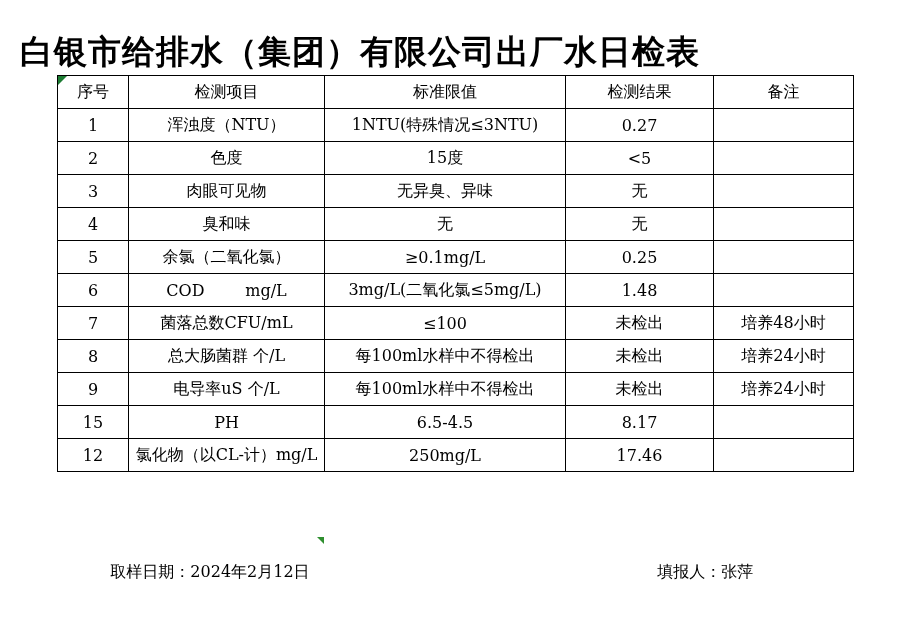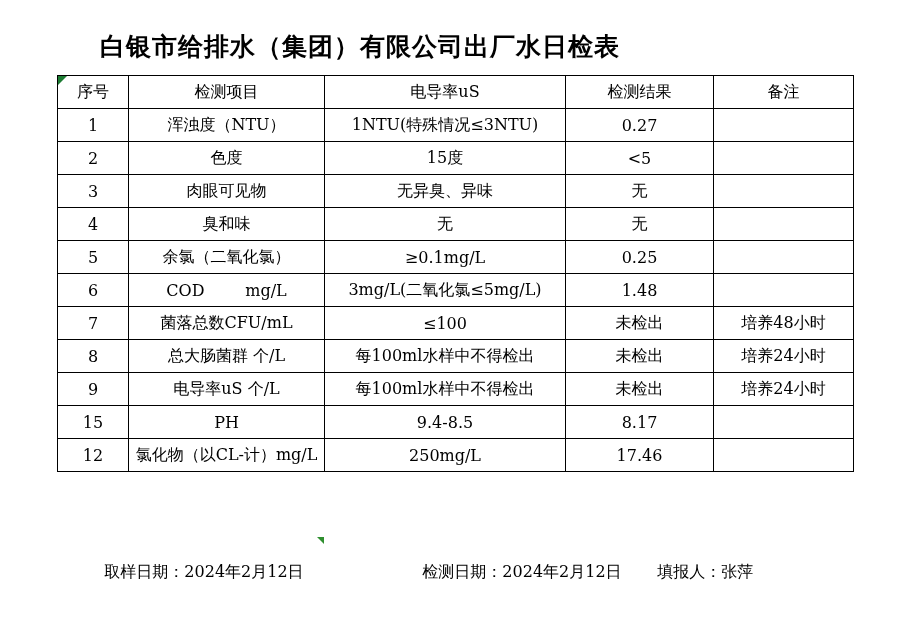--- a/index.html
+++ b/index.html
@@ -15,21 +15,21 @@
     font-family: "DejaVu Serif", "Liberation Serif", serif;
     color: #000000;
     overflow: hidden;
   }
   .doc-title {
     position: absolute;
     top: 30px;
     left: 0;
     width: 720px;
     text-align: center;
-    font-size: 25px;
+    font-size: 33px;
     font-weight: 600;
     letter-spacing: 1px;
     white-space: nowrap;
   }
   table.inspection {
     position: absolute;
     left: 57px;
     top: 75px;
     border-collapse: collapse;
     table-layout: fixed;
@@ -51,21 +51,21 @@
     padding: 0 2px;
     white-space: pre;
     overflow: hidden;
   }
   .footer-item {
     position: absolute;
     top: 543px;
     font-size: 16px;
     white-space: pre;
   }
-  .footer-item.f0 { left: 84px; }
+  .footer-item.f0 { left: 90px; }
   .footer-item.f1 { left: 402px; }
   .footer-item.f2 { left: 637px; }
   .tri {
     position: absolute;
     background: #1d7c33;
   }
   .tri-top-left {
     left: 58px;
     top: 76px;
     width: 9px;
@@ -93,21 +93,21 @@
       <col class="c0">
         <col class="c1">
         <col class="c2">
         <col class="c3">
         <col class="c4">
     </colgroup>
     <thead>
       <tr id="header-row">
           <th>序号</th>
           <th>检测项目</th>
-          <th>电导率uS</th>
+          <th>标准限值</th>
           <th>检测结果</th>
           <th>备注</th>
         </tr>
     </thead>
     <tbody id="table-body">
         <tr>
           <td>1</td>
           <td>浑浊度（NTU）</td>
           <td>1NTU(特殊情况≤3NTU)</td>
           <td>0.27</td>
@@ -165,40 +165,37 @@
         <tr>
           <td>9</td>
           <td>电导率uS 个/L</td>
           <td>每100ml水样中不得检出</td>
           <td>未检出</td>
           <td>培养24小时</td>
         </tr>
         <tr>
           <td>15</td>
           <td>PH</td>
-          <td>9.4-8.5</td>
+          <td>6.5-4.5</td>
           <td>8.17</td>
           <td></td>
         </tr>
         <tr>
           <td>12</td>
           <td>氯化物（以CL-计）mg/L</td>
           <td>250mg/L</td>
           <td>17.46</td>
           <td></td>
         </tr>
       </tbody>
   </table>
 
   <div class="footer-item f0">
     <span>取样日期：</span><span>2024年2月12日</span>
   </div>
-  <div class="footer-item f1">
-    <span>检测日期：</span><span>2024年2月12日</span>
-  </div>
   <div class="footer-item f2">
     <span>填报人：</span><span>张萍</span>
   </div>
 
   <div class="tri tri-top-left"></div>
   <div class="tri tri-bottom"></div>
 
 </div>
 
 </body></html>

